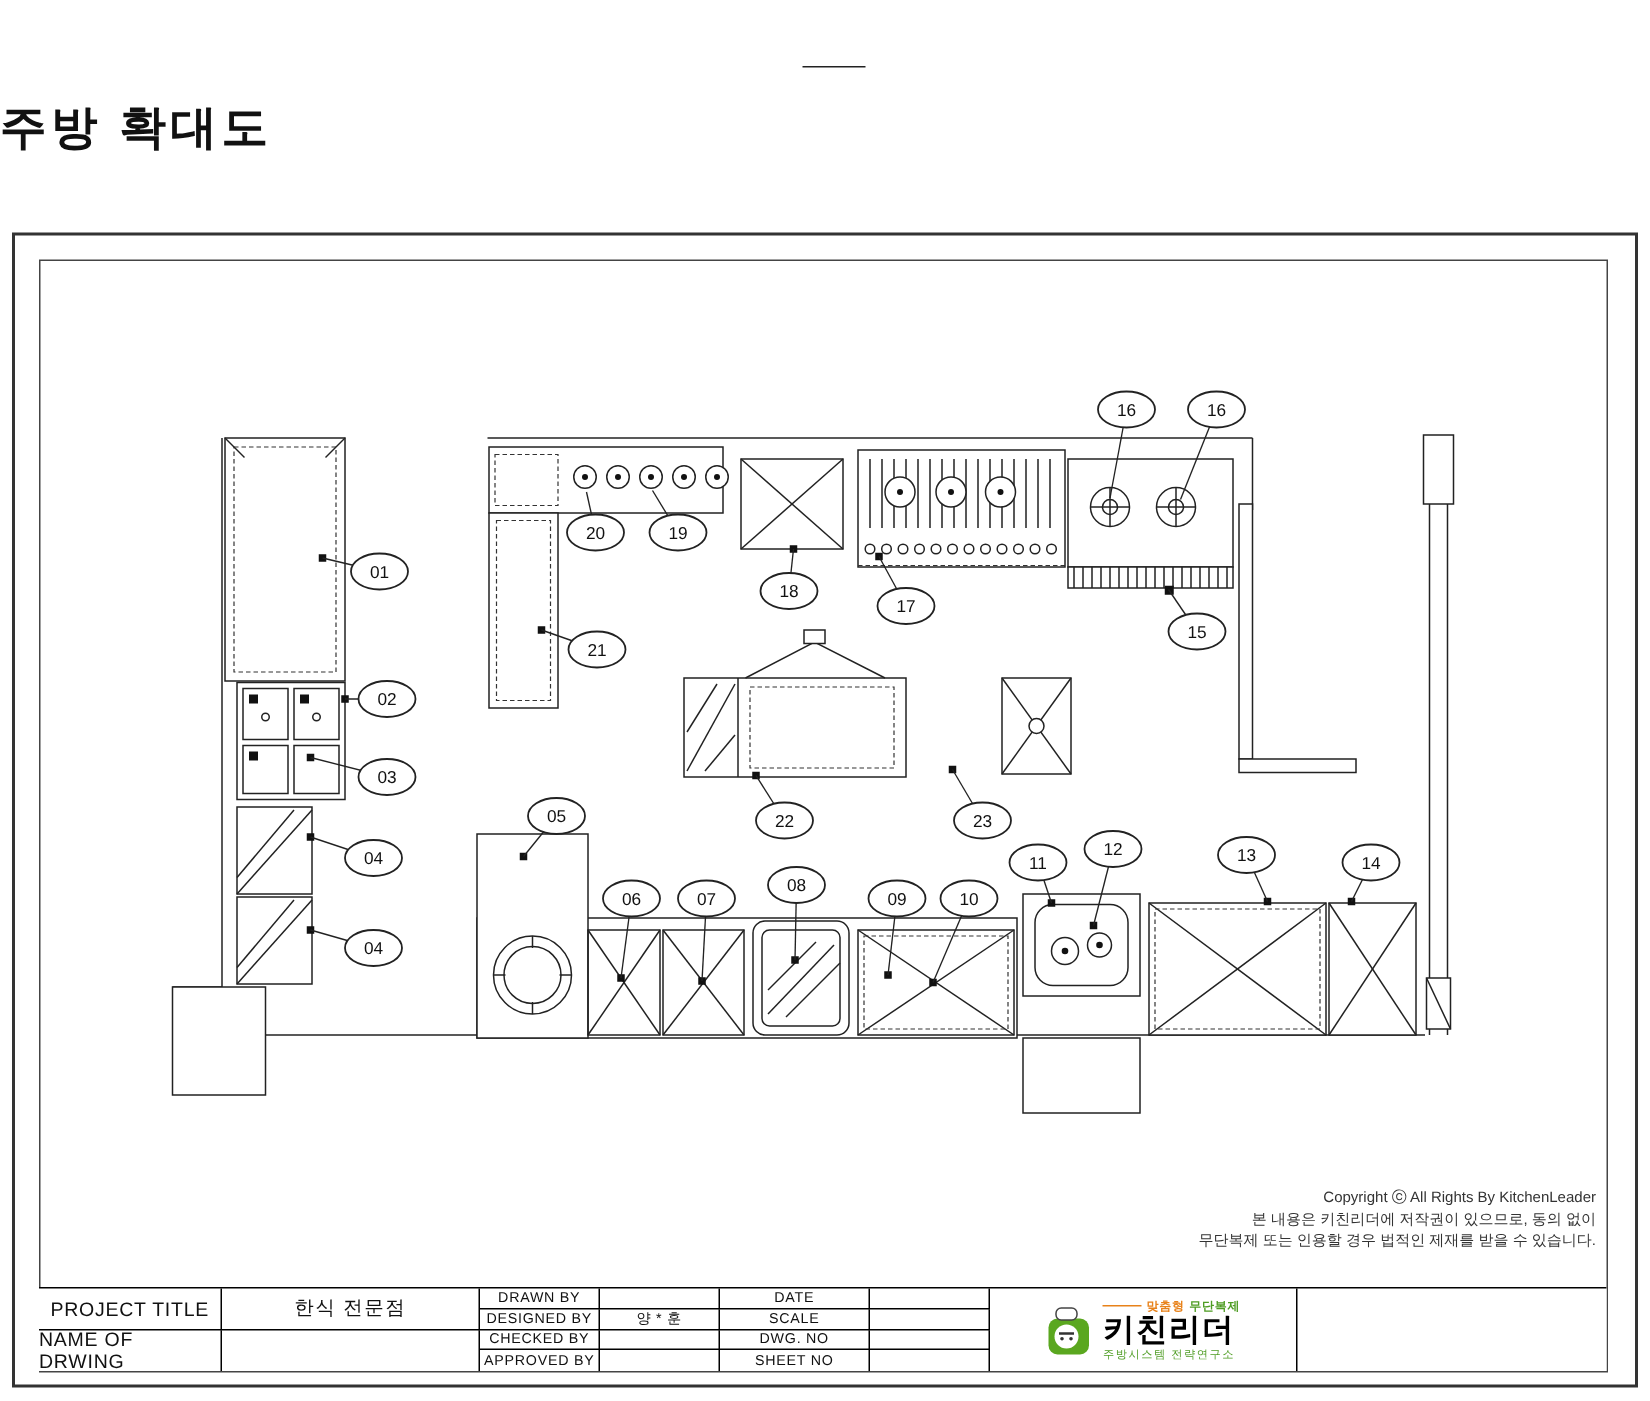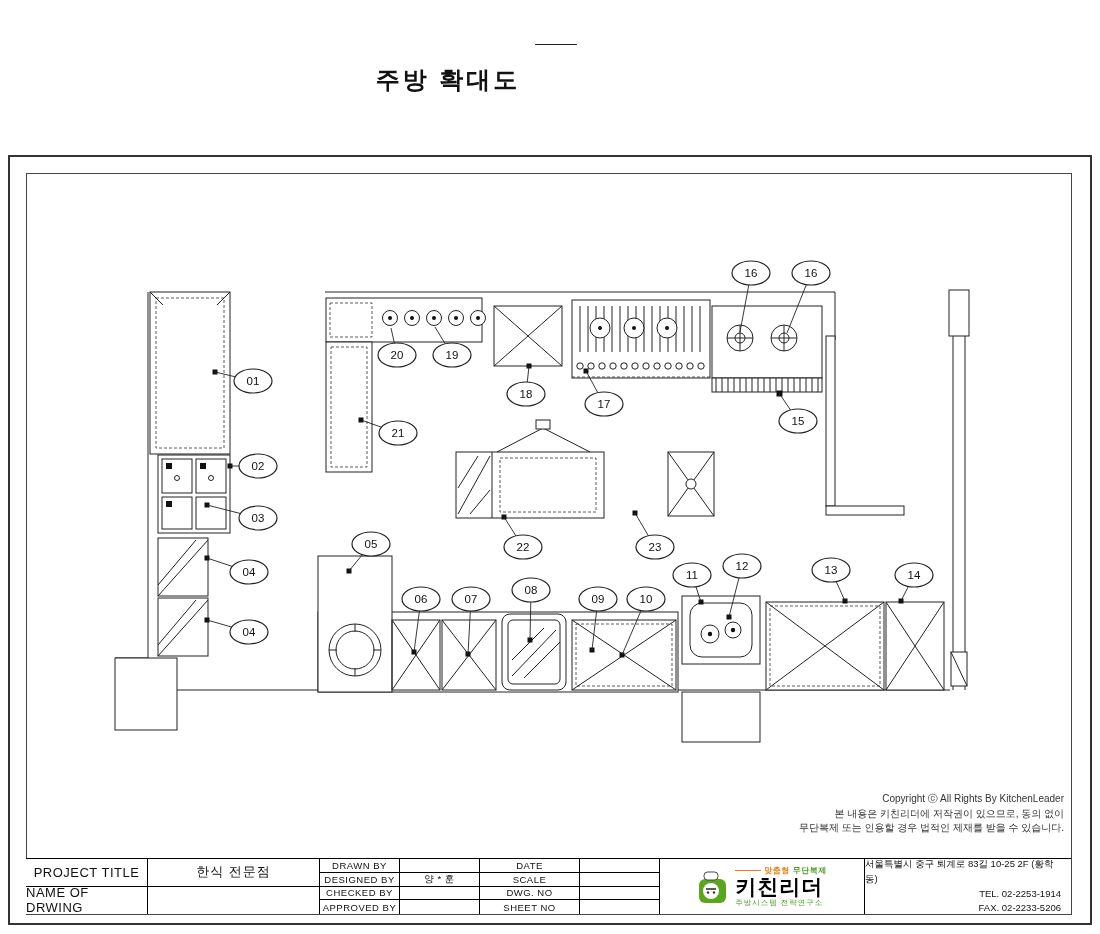--- a/index.html
+++ b/index.html
@@ -1,18 +1,18 @@
 <!DOCTYPE html>
 <html><head>
 <meta charset="utf-8">
 <style>
   html,body{margin:0;padding:0;background:#fff;}
   body{width:1100px;height:934px;position:relative;font-family:"Liberation Sans",sans-serif;color:#111;overflow:hidden;}
   .title-tick{position:absolute;top:44px;left:535px;width:42px;border-top:1.6px solid #222;}
-  .page-title{position:absolute;top:64px;left:0;width:896px;text-align:center;font-size:24px;font-weight:bold;letter-spacing:3px;}
+  .page-title{position:absolute;top:64px;left:0;width:896px;text-align:left;font-size:31px;font-weight:bold;letter-spacing:3px;}
   .frame-outer{position:absolute;left:8px;top:155px;width:1080px;height:766px;border:2px solid #333;}
   .frame-inner{position:absolute;left:26px;top:173px;width:1044px;height:740px;border:1px solid #444;}
   .plan-svg{position:absolute;left:0;top:0;}
   .ln{stroke:#222;stroke-width:1;fill:none;}
   .lnw{stroke:#222;stroke-width:1;fill:#fff;}
   .dash{stroke:#333;stroke-width:0.8;fill:none;stroke-dasharray:3 2;}
   .fillsq{fill:#111;stroke:none;}
   .callout line{stroke:#222;stroke-width:0.9;}
   .callout ellipse{fill:#fff;stroke:#222;stroke-width:1.2;}
   .callout text{font:11.5px "Liberation Sans",sans-serif;fill:#111;text-anchor:middle;}
@@ -417,18 +417,13 @@
       <div class="logo-tagline">
         <span class="tagline-rule"></span>
         <span class="tg-orange">맞춤형</span>
         <span class="tg-green">무단복제</span>
       </div>
       <div class="logo-brand">키친리더</div>
       <div class="logo-sub">주방시스템 전략연구소</div>
     </div>
   </div>
 
-  <div class="tb-cell addr-cell nb nr" style="grid-column:8;grid-row:1/5;">
-    <div>서울특별시 중구 퇴계로 83길 10-25 2F (황학동)</div>
-    <div>TEL. 02-2253-1914</div>
-    <div>FAX. 02-2233-5206</div>
-  </div>
 </div>
 
 </body></html>

